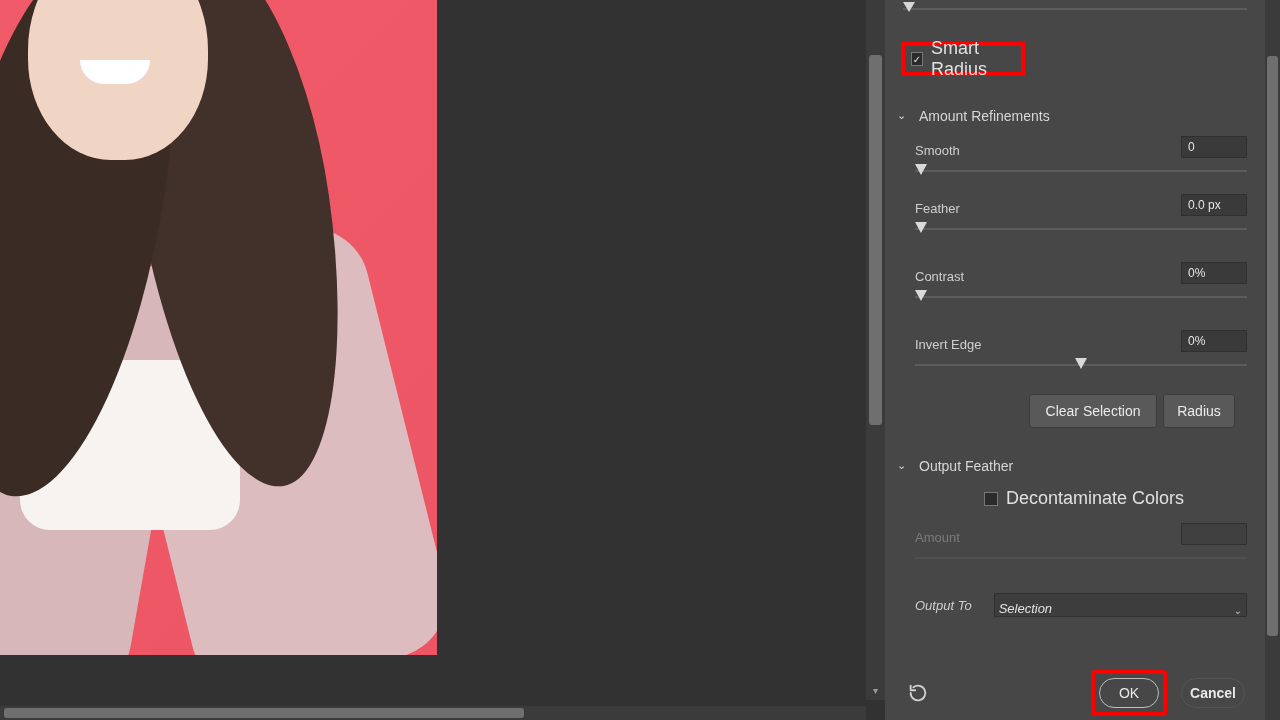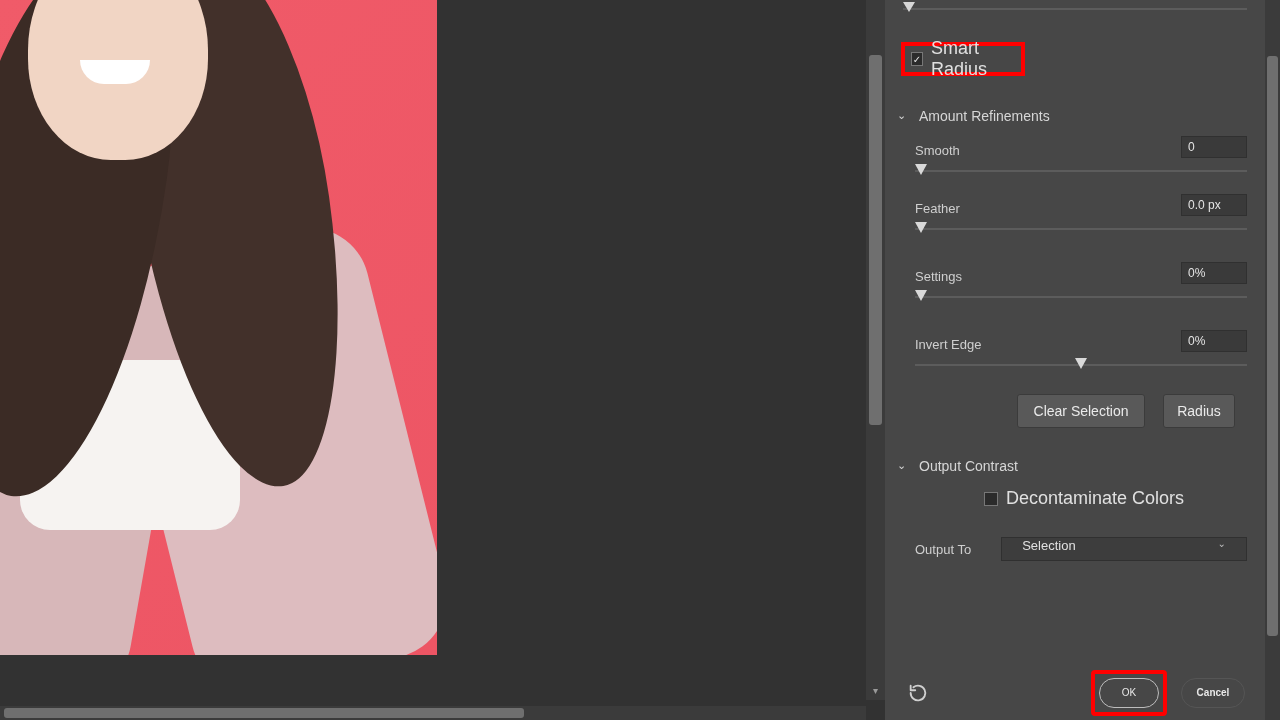--- a/index.html
+++ b/index.html
@@ -44,34 +44,34 @@
   .control-row { margin: 12px 6px 0 18px; }
   .control-head { display:flex; justify-content:space-between; align-items:flex-end; margin-bottom:6px; }
   .control-label { font-size:13px; color:#cfcfcf; }
   .value-box { width:66px; height:22px; background:#3a3a3a; color:#e4e4e4; font-size:12px; padding:0 6px; display:flex; align-items:center; border:1px solid #303030; }
   .value-box.wide { width:66px; }
   .value-box.disabled { color:#6a6a6a; background:#404040; }
   .slider { position:relative; height:14px; }
   .track { position:absolute; top:6px; left:0; right:0; height:2px; background:#5c5c5c; }
   .handle { position:absolute; top:0; width:0; height:0; border-left:6px solid transparent; border-right:6px solid transparent; border-top:11px solid #d9d9d9; }
 
-  .btn-row { display:flex; gap:18px; justify-content:flex-end; margin:22px 18px 0 0; }
+  .btn-row { display:flex; gap:6px; justify-content:flex-end; margin:22px 18px 0 0; }
   .btn { height:34px; background:#595959; color:#eaeaea; font-size:14px; border:1px solid #3b3b3b; display:flex; align-items:center; justify-content:center; border-radius:3px; }
   .btn.clear { width:128px; }
   .btn.invert { width:72px; }
 
-  .output-row { display:flex; align-items:center; margin:28px 6px 0 18px; gap:30px; }
-  .select { flex:1; height:24px; background:#3d3d3d; border:1px solid #303030; display:flex; align-items:flex-start; justify-content:space-between; padding:0 20px; font-size:13px; color:#e0e0e0; }
+  .output-row { display:flex; align-items:center; margin:28px 6px 0 18px; gap:22px;font-style:italic; }
+  .select { flex:1; height:24px; background:#3d3d3d; border:1px solid #303030; display:flex; align-items:flex-end; justify-content:space-between; padding:0 4px; font-size:13px; color:#e0e0e0; }
   .select-caret { font-size:10px; color:#bdbdbd; }
 
   .footer { position:absolute; left:0; bottom:0; width:380px; height:55px; display:flex; align-items:center; justify-content:space-between; padding:0 20px 0 22px; }
   .reset-icon { width:22px; height:22px; display:flex; align-items:center; justify-content:center; }
   .reset-icon svg { stroke:#d0d0d0; }
   .footer-btns { display:flex; gap:14px; align-items:center; }
-  .pill { height:30px; border-radius:16px; display:flex; align-items:center; justify-content:center; font-size:10px; color:#e8e8e8; }
+  .pill { height:30px; border-radius:16px; display:flex; align-items:center; justify-content:center; font-size:14px; color:#e8e8e8; }
   .pill.ok { width:60px; border:1px solid #bdbdbd; background:transparent; }
   .pill.cancel { width:64px; border:1px solid #555; background:transparent;font-weight:bold; }
   .ok-highlight { border:4px solid #ff0000; padding:4px; border-radius:4px; }
 
   .disabled-label { color:#7b7b7b; }
 </style>
 </head>
 <body>
 
 <div class="app">
@@ -133,21 +133,21 @@
             </div>
         </div>
         <div class="slider">
           <div class="track"></div>
           <div class="handle" style="left:0%;"></div>
         </div>
       </div>
 
       <div class="control-row" style="margin-top:26px;">
         <div class="control-head">
-          <span class="control-label">Settings</span>
+          <span class="control-label">Contrast</span>
           <div class="value-box">
               <span>0%</span>
             </div>
         </div>
         <div class="slider">
           <div class="track"></div>
           <div class="handle" style="left:0%;"></div>
         </div>
       </div>
 
@@ -168,28 +168,39 @@
         <div class="btn clear">
             <span>Clear Selection</span>
           </div>
         <div class="btn invert">
             <span>Radius</span>
           </div>
       </div>
 
       <div class="section-head" style="margin-top:30px;">
         <span class="chev">⌄</span>
-        <span>Output Contrast</span>
+        <span>Output Feather</span>
       </div>
 
       <div style="display:flex; align-items:center; margin:14px 0 0 18px;justify-content:center;">
         <div class="checkbox unchecked">✓</div>
         <span class="lbl">Decontaminate Colors</span>
       </div>
 
+      <div class="control-row" style="margin-top:14px;">
+        <div class="control-head">
+          <span class="control-label disabled-label">Amount</span>
+          <div class="value-box disabled">
+              <span></span>
+            </div>
+        </div>
+        <div class="slider">
+          <div class="track" style="background:#505050;"></div>
+        </div>
+      </div>
 
       <div class="output-row">
         <span class="control-label">Output To</span>
         <div class="select">
           <span>Selection</span>
           <span class="select-caret">⌄</span>
         </div>
       </div>
 
     </div>

